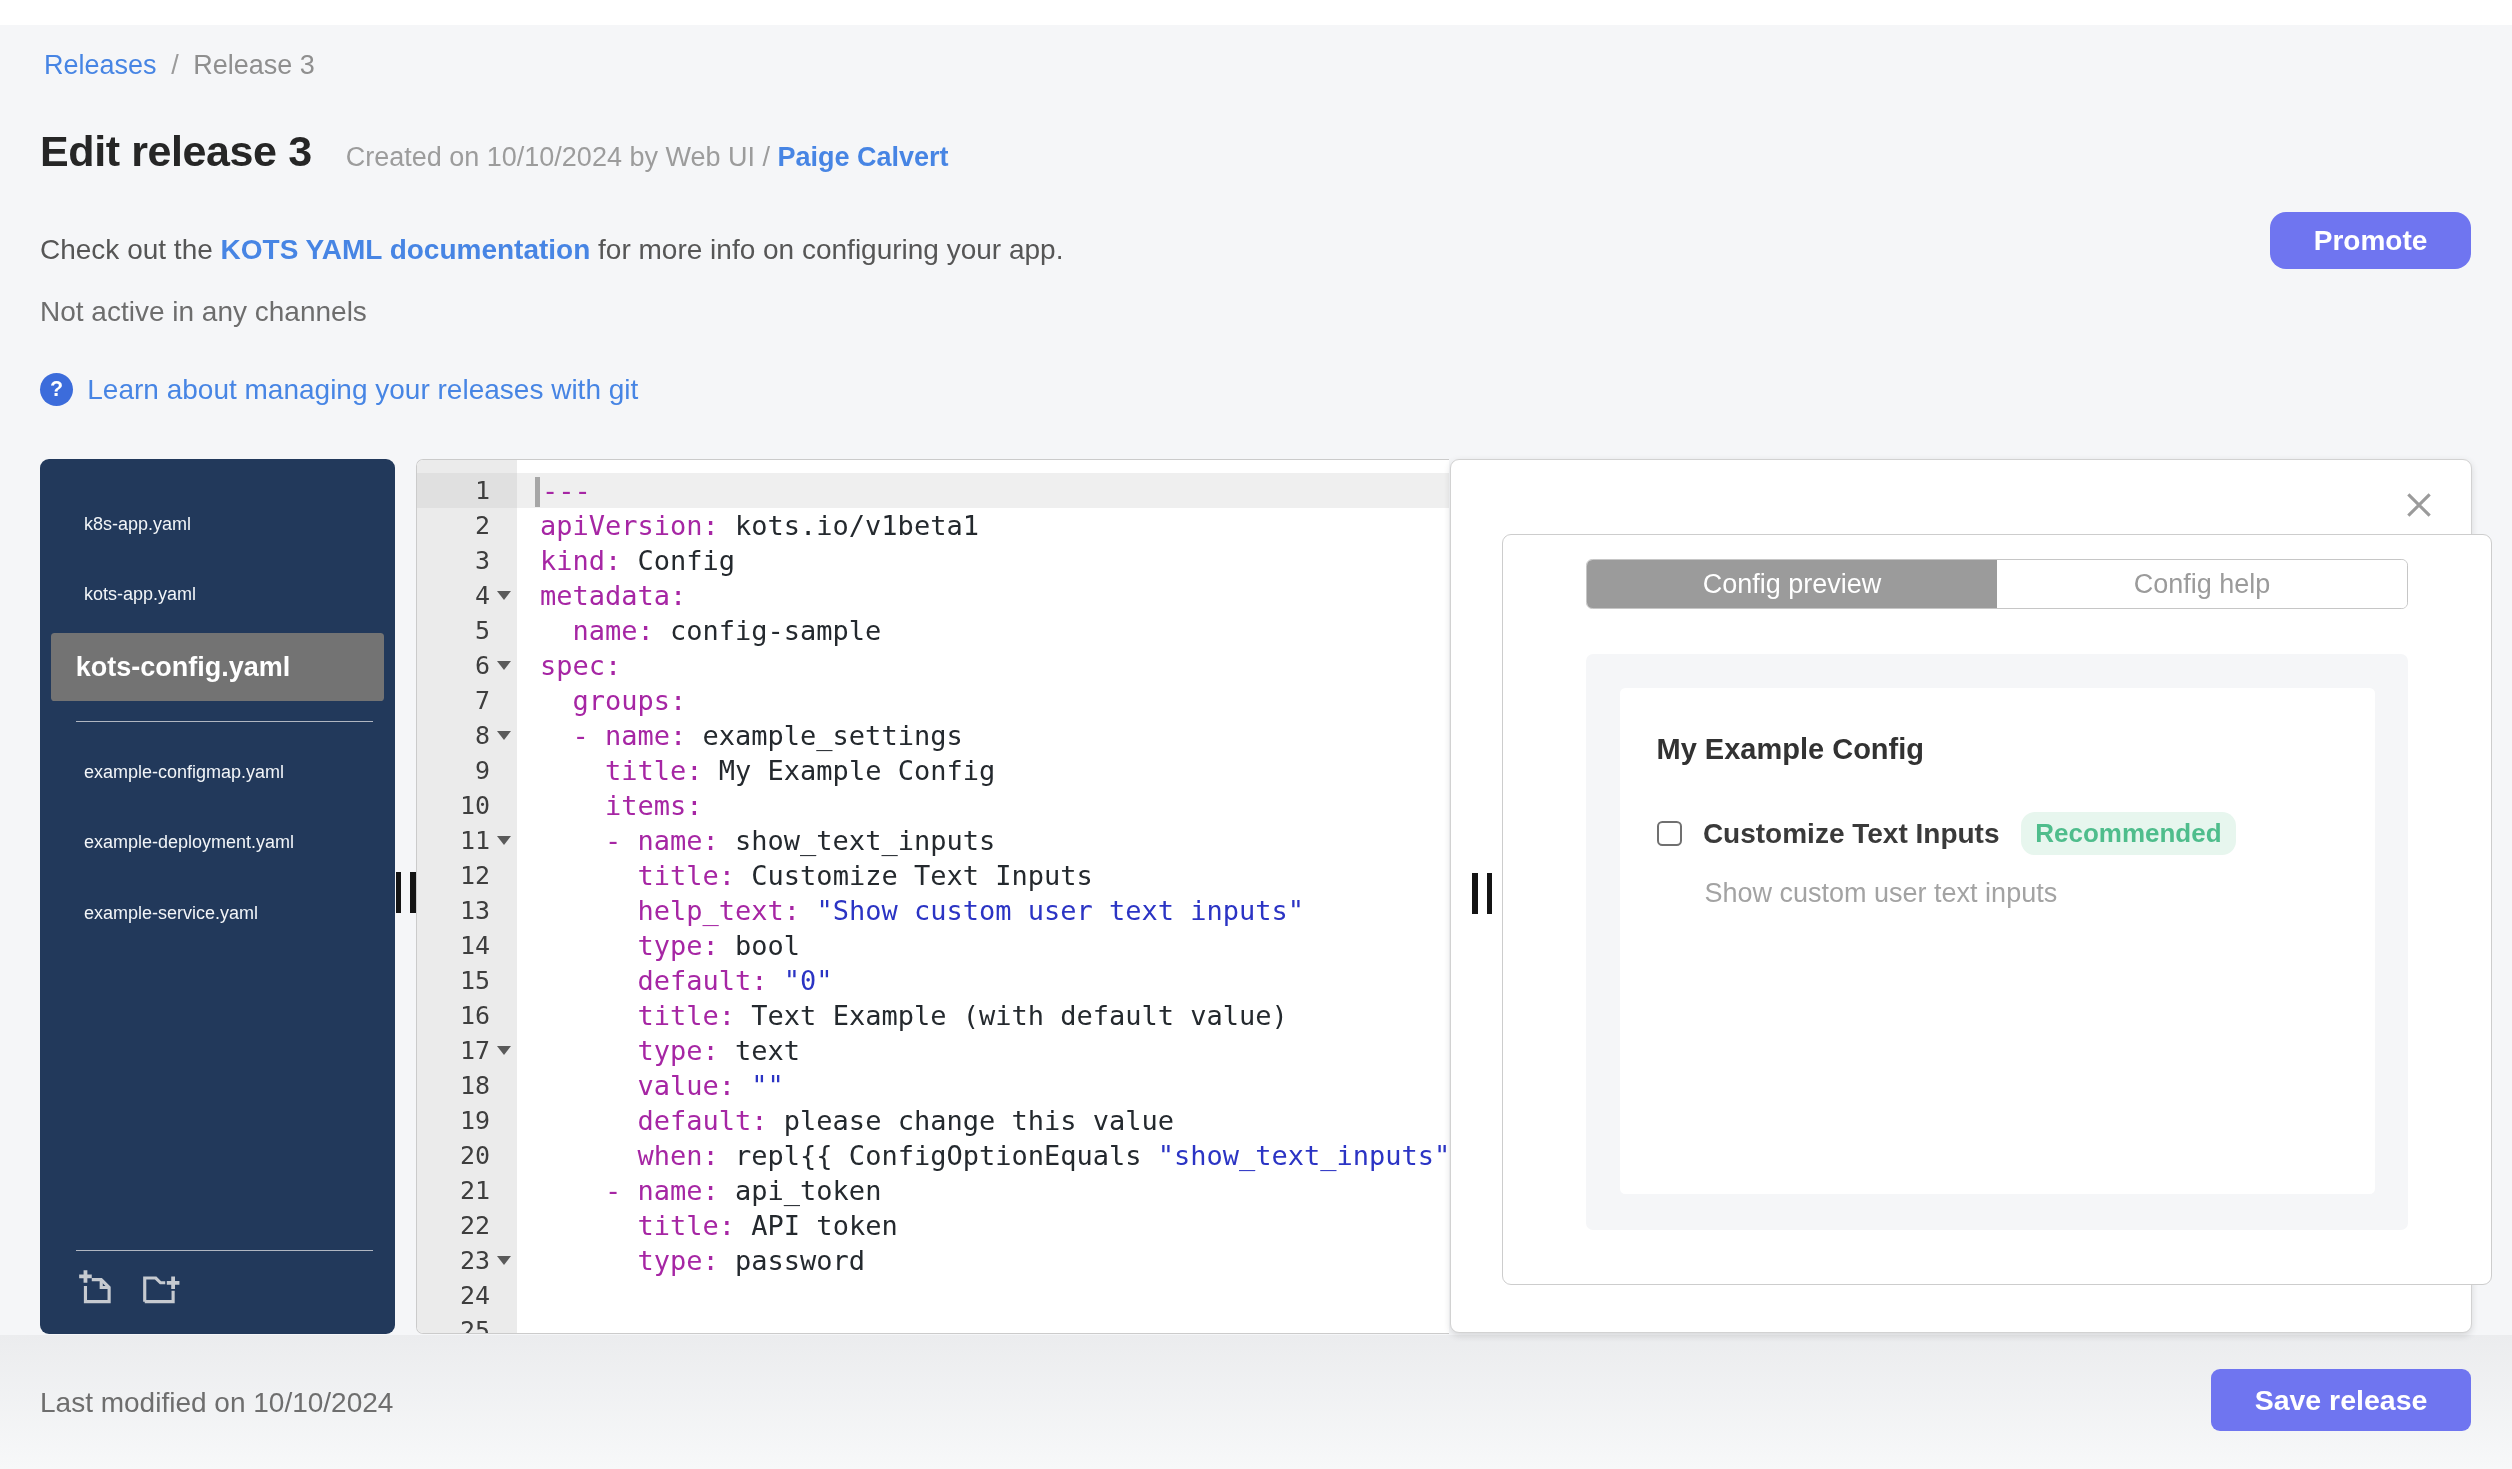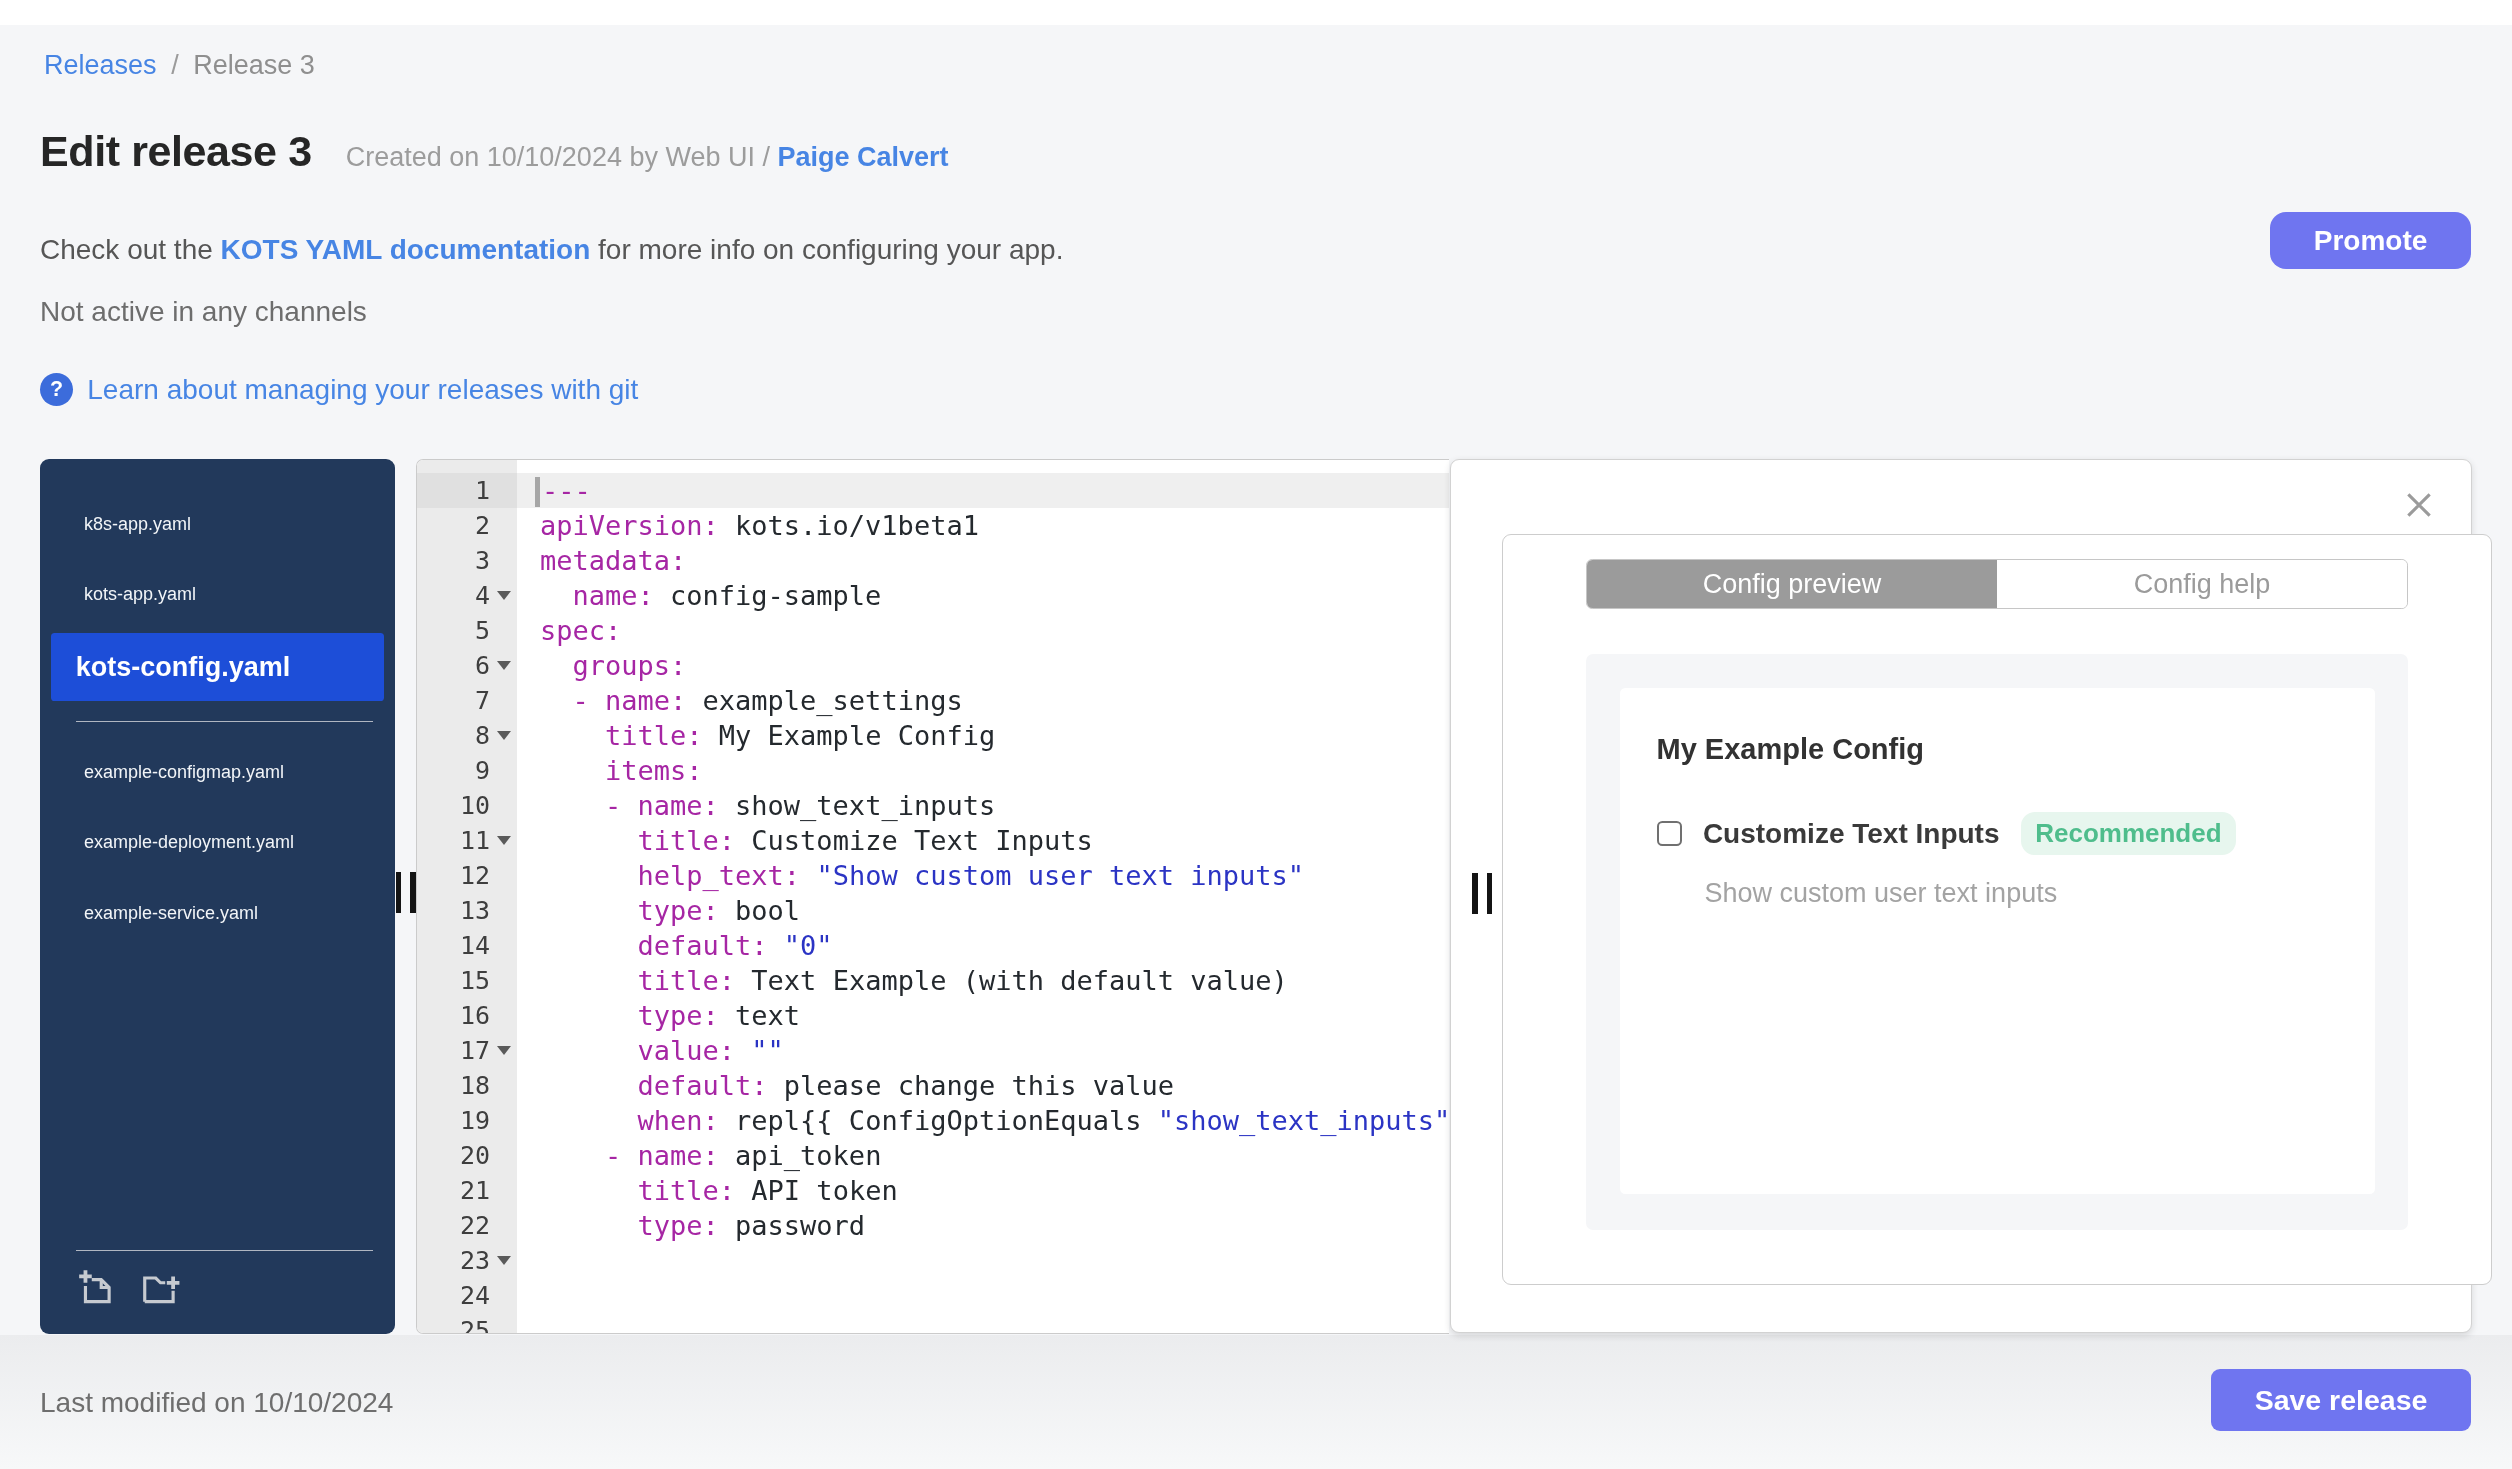--- a/index.html
+++ b/index.html
@@ -37,21 +37,21 @@
     font-family:"Liberation Sans", sans-serif; font-weight:700; cursor:pointer; }
   .promote-btn { position:absolute; top:212px; right:41px; width:201px; height:57px; font-size:28px; }
   .save-btn { position:absolute; top:1369px; right:41px; width:260px; height:62px; font-size:28.5px; border-radius:9px; }
 
   
   .sidebar { position:absolute; left:40px; top:459px; width:355px; height:875px;
     background:#22395b; border-radius:9px; color:#f2f5f8; overflow:hidden; }
   .file-list { padding-top:34px; }
   .file-item { font-size:18px; line-height:45px; padding:9px 45px 9px 44px;
     margin-bottom:7.1px; overflow-wrap:break-word; cursor:pointer; }
-  .file-item.selected { background:#1d4ed8; font-weight:700; font-size:27px; color:#ffffff;
+  .file-item.selected { background:#737373; font-weight:700; font-size:27px; color:#ffffff;
     margin:0 10.7px 7.1px 10.7px; padding:18px 34px 18px 25px; border-radius:3.6px; line-height:32px; }
   .side-divider { border-top:1.8px solid #c9cdd3; margin:19.6px 22px 19.6px 36px; opacity:.85; }
   .side-bottom { position:absolute; left:0; right:0; bottom:0; }
   .side-bottom .side-divider { margin-bottom:0; }
   .side-actions { display:flex; gap:23px; padding:16px 0 23px 36px; }
   .side-actions svg { cursor:pointer; }
 
   
   .drag-handle { position:absolute; width:23px; height:41px; display:flex; gap:9px; cursor:col-resize; }
   .drag-handle i { display:block; width:5.3px; height:41px; background:#141414; }
@@ -281,20 +281,21 @@
         <span class="g-fold"></span>
       </div>
       <div class="g-row">
         <span class="g-num">25</span>
         <span class="g-fold"></span>
       </div>
     </div>
   <div class="code">
       <div class="c-row c-act"><span class="cursor"></span><span class="tk-k">---</span></div>
       <div class="c-row"><span class="tk-k">apiVersion:</span><span class="tk-v"> kots.io/v1beta1</span></div>
+      <div class="c-row"><span class="tk-k">kind:</span><span class="tk-v"> Config</span></div>
       <div class="c-row"><span class="tk-k">metadata:</span></div>
       <div class="c-row"><span class="tk-v">  </span><span class="tk-k">name:</span><span class="tk-v"> config-sample</span></div>
       <div class="c-row"><span class="tk-k">spec:</span></div>
       <div class="c-row"><span class="tk-v">  </span><span class="tk-k">groups:</span></div>
       <div class="c-row"><span class="tk-v">  </span><span class="tk-d">- </span><span class="tk-k">name:</span><span class="tk-v"> example_settings</span></div>
       <div class="c-row"><span class="tk-v">    </span><span class="tk-k">title:</span><span class="tk-v"> My Example Config</span></div>
       <div class="c-row"><span class="tk-v">    </span><span class="tk-k">items:</span></div>
       <div class="c-row"><span class="tk-v">    </span><span class="tk-d">- </span><span class="tk-k">name:</span><span class="tk-v"> show_text_inputs</span></div>
       <div class="c-row"><span class="tk-v">      </span><span class="tk-k">title:</span><span class="tk-v"> Customize Text Inputs</span></div>
       <div class="c-row"><span class="tk-v">      </span><span class="tk-k">help_text:</span><span class="tk-v"> </span><span class="tk-s">"Show custom user text inputs"</span></div>

